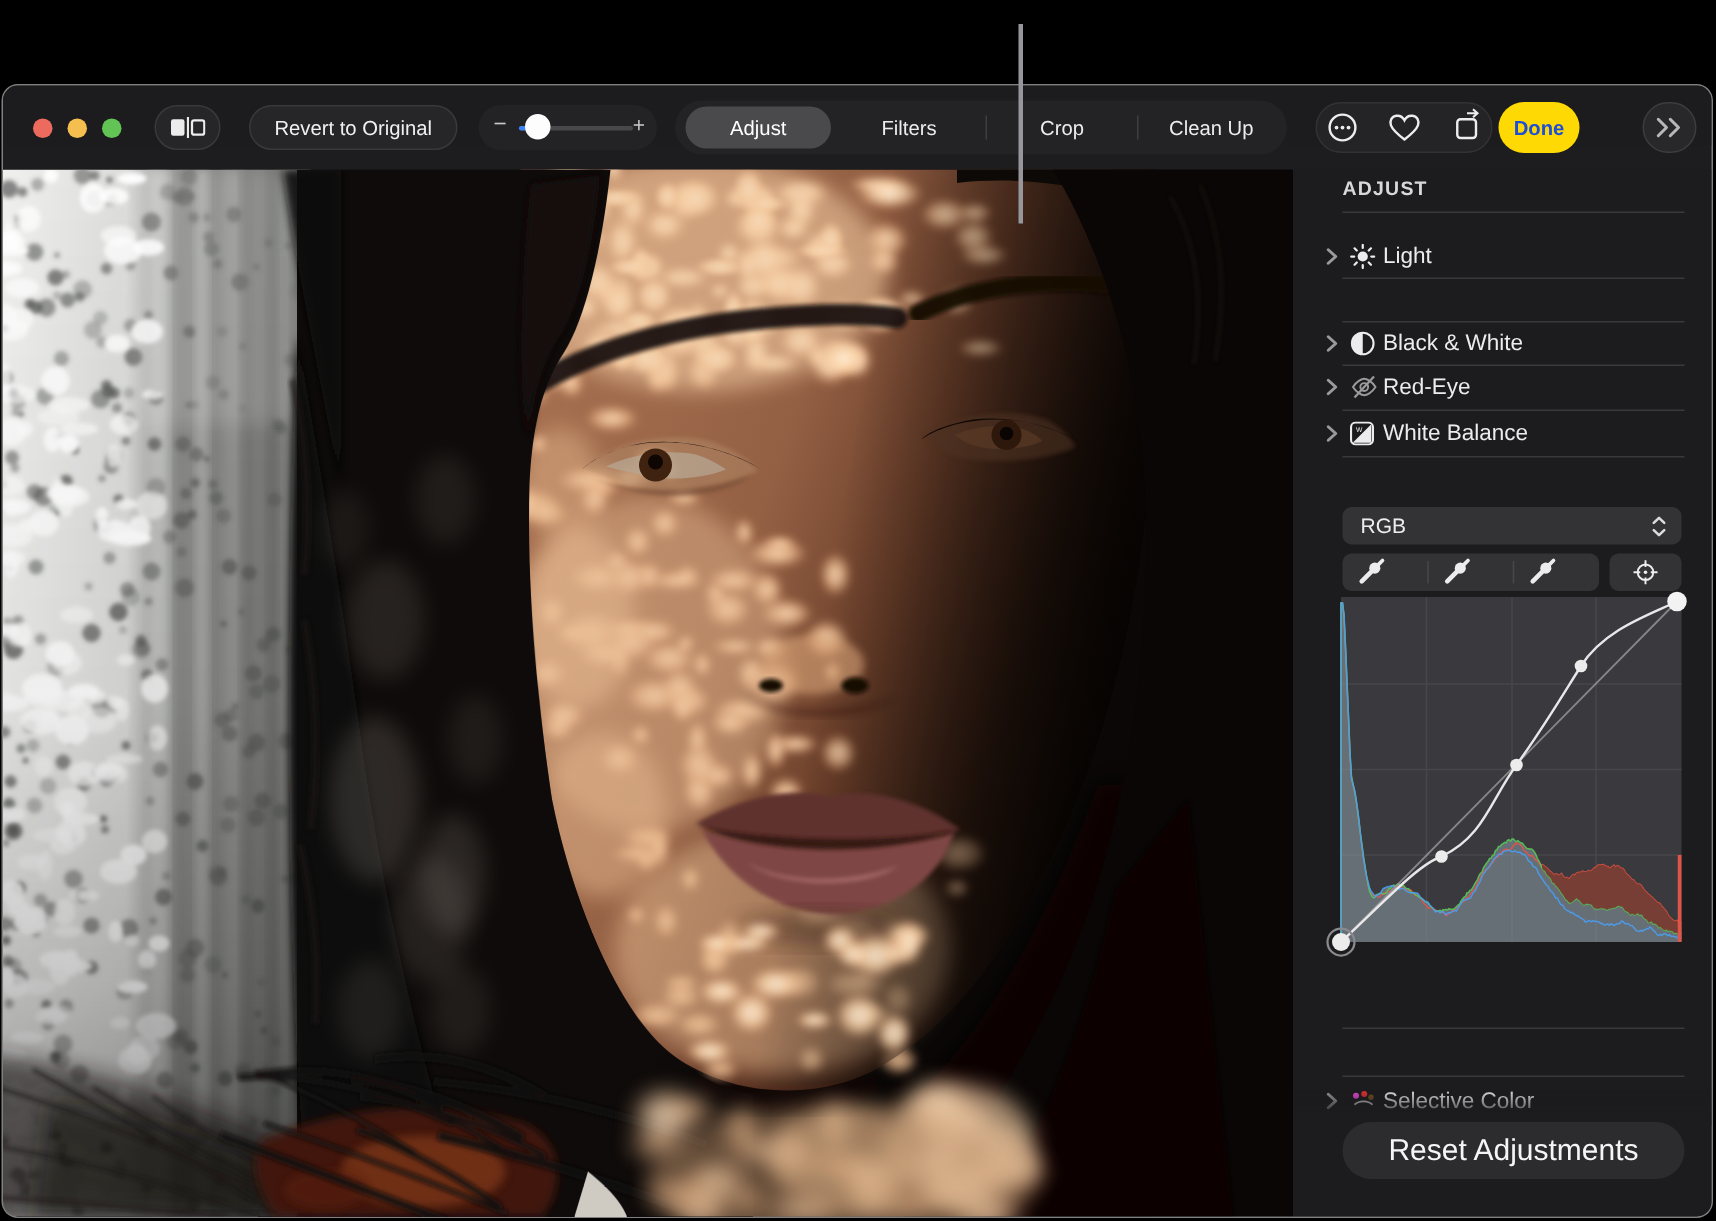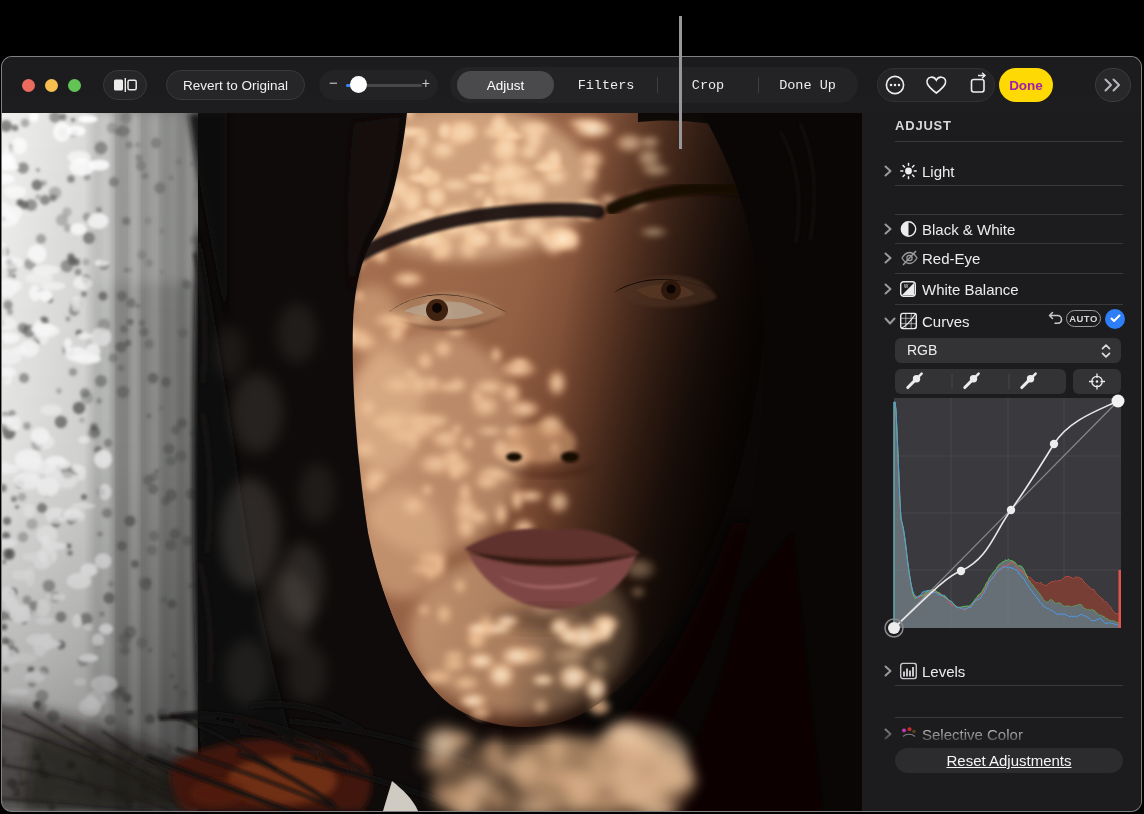--- a/index.html
+++ b/index.html
@@ -21,29 +21,29 @@
      background:#232325; }
   #zoomgrp .minus { position:absolute; left:10px; top:4px; color:#c8c8ca; font-size:15px; }
   #zoomgrp .plus  { position:absolute; right:8px; top:4.5px; color:#c8c8ca; font-size:14px; }
   #zoomgrp .track { position:absolute; left:27px; top:13.5px; width:76px; height:3px; border-radius:2px; background:#48484a; }
   #zoomgrp .trackblue { position:absolute; left:27px; top:13.5px; width:12px; height:3px; border-radius:2px; background:#3b82f7; }
   #zoomgrp .thumb { position:absolute; left:31px; top:6px; width:17px; height:17px; border-radius:50%; background:#fdfdfd; }
   #tabs { position:absolute; left:448px; top:10px; width:408px; height:36px; border-radius:18px;
      background:#232325; color:#ececee; font-size:13.5px; }
   #tab-adjust { position:absolute; left:7px; top:4px; width:97px; height:28px; border-radius:14px;
      background:#4a4a4c; display:flex; align-items:center; justify-content:center; color:#fff; }
-  .tablbl { position:absolute; top:0; height:36px; display:flex; align-items:center; justify-content:center;font-family:Liberation Mono, monospace; }
+  .tablbl { position:absolute; top:0; height:36px; display:flex; align-items:center; justify-content:center; }
   #tab-filters { left:106px; width:100px; }
   #tab-crop { left:213px; width:90px;text-align:right; }
   #tab-clean { left:310px; width:95px; }
   .tabsep { position:absolute; top:10px; width:1px; height:16px; background:#3e3e40; }
   #icongrp { position:absolute; left:875px; top:11px; width:118px; height:34px; border-radius:17px;
      background:#242426; border:1px solid #323234; }
   #done { position:absolute; left:997px; top:11px; width:54px; height:34px; border-radius:17px;
-     background:#fed903; color:#a21caf; font-size:13.5px; font-weight:600;
+     background:#fed903; color:#1d4ed8; font-size:13.5px; font-weight:600;
      display:flex; align-items:center; justify-content:center; }
   #morebtn { position:absolute; left:1093px; top:11px; width:36px; height:34px; border-radius:17px;
      background:#28282a; border:1px solid #3c3c3e; display:flex; align-items:center; justify-content:center; }
   #photo { position:absolute; left:0; top:56px; width:860px; height:698px; }
   #sidebar { position:absolute; left:860px; top:56px; width:279px; height:698px; background:#1c1c1e;
      color:#ececee; font-size:15px; }
   #adjhdr { position:absolute; left:33px; top:5px; font-size:13px; font-weight:700;
      letter-spacing:0.8px; color:#d8d8da; }
   .sep { position:absolute; left:33px; width:228px; height:1px; background:#39393b; }
   .row { position:absolute; left:0; width:279px; height:29px;text-align:center; }
@@ -51,23 +51,23 @@
   .row .ric { position:absolute; left:38px; top:50%; transform:translateY(-50%); display:flex; }
   .row .rlb { position:absolute; left:60px; top:50%; transform:translateY(-50%); }
   #rgbdd { position:absolute; left:33px; top:225px; width:226px; height:25px; border-radius:6px;
      background:#333335; font-size:14px;padding-left:40px; }
   #rgbdd span.lbl { position:absolute; left:12px; top:4px; }
   #drops { position:absolute; left:33px; top:256px; width:171px; height:25px; border-radius:6px; background:#333335; }
   #cross { position:absolute; left:211px; top:256px; width:48px; height:25px; border-radius:6px; background:#333335; }
   #histo { position:absolute; left:32px; top:285px; width:227px; height:230px; background:#3a3a3e; }
   #fadeout { position:absolute; left:0; top:612px; width:279px; height:26px;
      background:linear-gradient(to bottom, rgba(28,28,30,0), rgba(28,28,30,1) 85%); }
-  #reset { position:absolute; left:33px; top:635px; width:228px; height:25px; border-radius:19px;
-     background:#2c2c2e; color:#f5f5f5; font-size:15px;
-     display:flex; align-items:center; justify-content:center;text-decoration:underline; }
+  #reset { position:absolute; left:33px; top:635px; width:228px; height:38px; border-radius:19px;
+     background:#2c2c2e; color:#f5f5f5; font-size:20px;
+     display:flex; align-items:center; justify-content:center; }
   #callout { position:absolute; left:679px; top:16px; width:3px; height:133px; background:#97979b; z-index:50; }
 </style></head>
 <body>
 <div id="stage">
   <div id="callout"></div>
   <div id="window">
     <div id="toolbar">
       <div class="tl" id="tl-r"></div>
         <div class="tl" id="tl-y"></div>
         <div class="tl" id="tl-g"></div>
@@ -85,21 +85,21 @@
         <div class="track"></div>
           <div class="trackblue"></div>
           <div class="thumb"></div>
         </div>
       <div id="tabs">
         <div id="tab-adjust">Adjust</div>
         <div class="tablbl" id="tab-filters">Filters</div>
         <div class="tabsep" style="left:207px"></div>
         <div class="tablbl" id="tab-crop">Crop</div>
         <div class="tabsep" style="left:308px"></div>
-        <div class="tablbl" id="tab-clean">Done Up</div>
+        <div class="tablbl" id="tab-clean">Clean Up</div>
       </div>
       <div id="icongrp">
         <svg width="116" height="32" viewBox="0 0 116 32" style="position:absolute;left:0;top:0">
           <g stroke="#ededef" fill="none" stroke-width="1.6">
             <circle cx="17" cy="16" r="8.6"></circle>
             <path d="M58.3 24 C55 21.5 50.5 17.8 49.3 14.6 C48.2 11.6 49.8 8.6 52.9 8.2 C55.3 7.9 57.3 9.3 58.3 11.2 C59.3 9.3 61.3 7.9 63.7 8.2 C66.8 8.6 68.4 11.6 67.3 14.6 C66.1 17.8 61.6 21.5 58.3 24 Z"></path>
             <rect x="93.5" y="10.5" width="12.5" height="12.5" rx="2.2"></rect>
             <path d="M100 6.5 L106.5 6.5 M104 3.8 L107 6.5 L104 9.2" stroke-width="1.4"></path>
           </g>
           <g fill="#ededef">
@@ -1033,47 +1033,20 @@
               <text x="4" y="7" font-size="4.5" fill="#ececee" font-family="Liberation Sans">W</text>
             </svg>
           </span>
           <span class="rlb">White Balance</span>
         </div>
 <div class="sep" style="top:71.5px"></div>
 <div class="sep" style="top:100.5px"></div>
 <div class="sep" style="top:129.5px"></div>
 <div class="sep" style="top:159.5px"></div>
 <div class="sep" style="top:191px"></div>
-<div class="row" style="top:193px">
-          <span class="chev">
-            <svg width="12" height="8" viewBox="0 0 12 8" fill="none" stroke="#9a9a9e" stroke-width="2" stroke-linecap="round" stroke-linejoin="round">
-              <path d="M1.5 1.5 L6 6.5 L10.5 1.5"></path>
-            </svg>
-          </span>
-          <span class="ric">
-            <svg width="17" height="17" viewBox="0 0 17 17">
-              <rect x="0.7" y="0.7" width="15.6" height="15.6" rx="2.5" fill="none" stroke="#ececee" stroke-width="1.4"></rect>
-              <g stroke="#ececee" stroke-width="0.8" opacity="0.8">
-                <path d="M5.8 0.7 V16.3 M11.2 0.7 V16.3 M0.7 5.8 H16.3 M0.7 11.2 H16.3"></path>
-              </g>
-              <path d="M1.5 15.5 C6 14 11 8 15.5 1.5" stroke="#ececee" stroke-width="1.3" fill="none"></path>
-            </svg>
-          </span>
-          <span class="rlb">Curves</span>
-<span style="position:absolute;left:185px;top:4px">
-<svg width="17" height="16" viewBox="0 0 17 16" fill="none" stroke="#c9c9cd" stroke-width="1.5" stroke-linecap="round" stroke-linejoin="round">
-              <path d="M5.5 2.5 L2.5 5.5 L5.5 8.5 M2.5 5.5 L10.5 5.5 C13 5.5 14.5 7.5 14.5 9.5 C14.5 11.5 13 13.2 10.5 13.2 L8 13.2"></path>
-            </svg></span>
-<span style="position:absolute;left:204px;top:3.5px;width:35px;height:17px;border:1.4px solid #9a9a9e;border-radius:9px;font-size:9.5px;font-weight:700;color:#d8d8dc;display:flex;align-items:center;justify-content:center;letter-spacing:0.4px">AUTO</span>
-<span style="position:absolute;left:243px;top:2.5px;width:20px;height:20px;border-radius:50%;background:#2e7ef7;display:flex;align-items:center;justify-content:center">
-<svg width="11" height="9" viewBox="0 0 11 9" fill="none" stroke="#fff" stroke-width="2" stroke-linecap="round" stroke-linejoin="round">
-              <path d="M1.5 4.5 L4 7 L9.5 1.5"></path>
-            </svg>
-          </span>
-        </div>
       <div id="rgbdd">
           <span class="lbl">RGB</span>
         <svg width="10" height="14" viewBox="0 0 10 14" style="position:absolute;right:10px;top:5.5px" fill="none" stroke="#dcdcde" stroke-width="1.7" stroke-linecap="round" stroke-linejoin="round">
           <path d="M1.5 4.6 L5 1.2 L8.5 4.6 M1.5 9.4 L5 12.8 L8.5 9.4"></path>
         </svg>
       </div>
       <div id="drops">
           <svg width="171" height="25" viewBox="0 0 171 25" style="position:absolute;left:0;top:0">
             <line x1="57" y1="5" x2="57" y2="20" stroke="#48484a" stroke-width="1"></line>
             <line x1="114" y1="5" x2="114" y2="20" stroke="#48484a" stroke-width="1"></line>
@@ -1128,39 +1101,20 @@
             <line x1="0" y1="230" x2="224" y2="3" stroke="#9a9a9e" stroke-width="1.2" opacity="0.8"></line>
             <path d="M0 230 C30 202 52 178 67 173 C95 160 100 135 117 112 C135 87 148 65 160 46 C175 22 205 12 224 3 " fill="none" stroke="#e8e8ea" stroke-width="1.6"></path>
             <circle cx="0" cy="230" r="6" fill="#ececec"></circle>
             <circle cx="0" cy="230" r="9" fill="none" stroke="#8a8a8e" stroke-width="1.5"></circle>
             <circle cx="67" cy="173" r="4.2" fill="#ececec"></circle>
             <circle cx="117" cy="112" r="4.2" fill="#ececec"></circle>
             <circle cx="160" cy="46" r="4.2" fill="#ececec"></circle>
             <circle cx="224" cy="3" r="6.5" fill="#f2f2f2"></circle>
           </svg>
         </div>
-<div class="row" style="top:543px">
-          <span class="chev">
-            <svg width="8" height="12" viewBox="0 0 8 12" fill="none" stroke="#9a9a9e" stroke-width="2" stroke-linecap="round" stroke-linejoin="round">
-              <path d="M1.5 1.5 L6.5 6 L1.5 10.5"></path>
-            </svg>
-          </span>
-          <span class="ric">
-            <svg width="17" height="17" viewBox="0 0 17 17">
-              <rect x="0.7" y="0.7" width="15.6" height="15.6" rx="2.5" fill="none" stroke="#c8c8cc" stroke-width="1.4"></rect>
-              <g fill="#c8c8cc">
-                <rect x="3" y="9" width="2" height="5"></rect>
-                <rect x="6" y="6" width="2" height="8"></rect>
-                <rect x="9" y="8" width="2" height="6"></rect>
-                <rect x="12" y="4.5" width="2" height="9.5"></rect>
-              </g>
-            </svg>
-          </span>
-          <span class="rlb">Levels</span>
-        </div>
 <div class="sep" style="top:572px"></div>
 <div class="sep" style="top:604px"></div>
 <div class="row" style="top:606px">
           <span class="chev">
             <svg width="8" height="12" viewBox="0 0 8 12" fill="none" stroke="#9a9a9e" stroke-width="2" stroke-linecap="round" stroke-linejoin="round">
               <path d="M1.5 1.5 L6.5 6 L1.5 10.5"></path>
             </svg>
           </span>
           <span class="ric">
             <svg width="18" height="17" viewBox="0 0 18 17">

